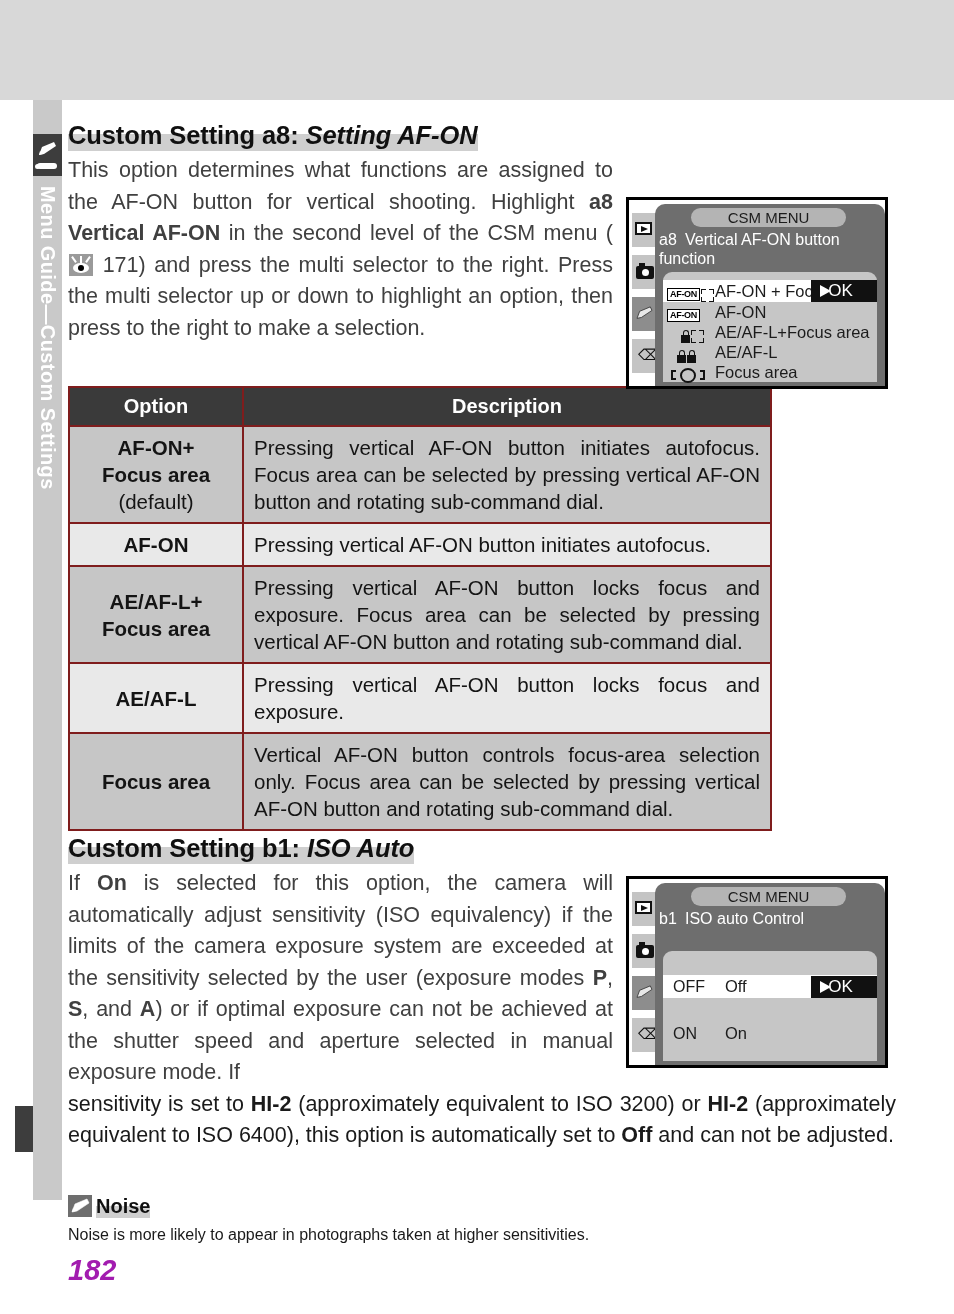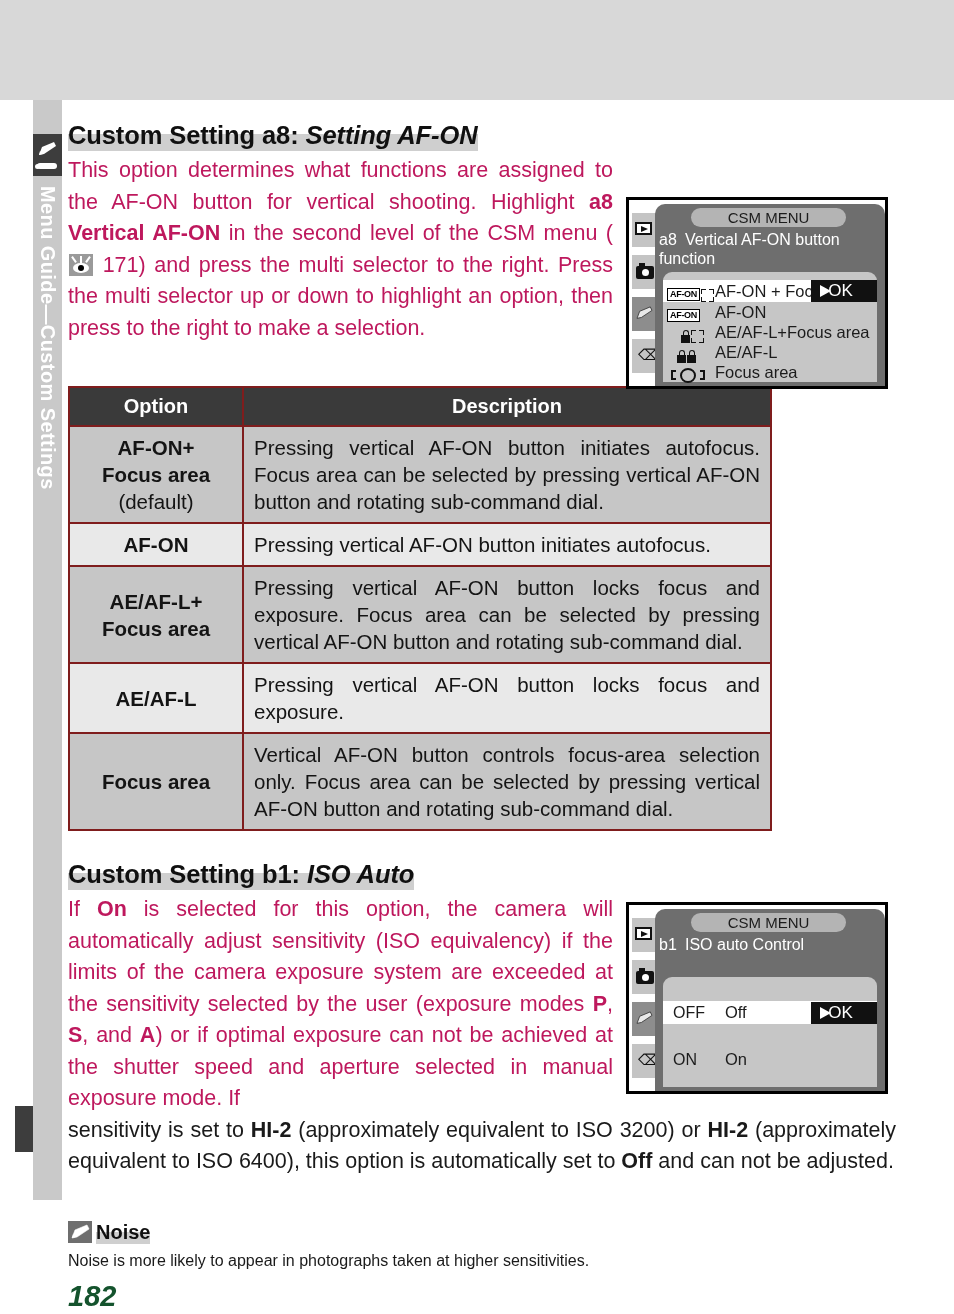--- a/index.html
+++ b/index.html
@@ -63,21 +63,21 @@
   .sec-heading .hl {
     position: absolute; left: 0; right: 0; bottom: 1px; height: 17px;
     background: #cfcfcf; z-index: 0;
   }
   .sec-heading span.txt { position: relative; z-index: 1; }
   .sec-heading i { font-style: italic; }
 
   
   .body-col {
     width: 545px;
-    font-size: 21.5px; line-height: 31.5px; color: #be185d;
+    font-size: 21.5px; line-height: 31.5px; color: #404040;
     text-align: justify; text-justify: inter-word;
     hyphens: none;
   }
   .body-full {
     width: 828px;
     font-size: 21.5px; line-height: 31.5px; color: #1a1a1a;
     text-align: justify;
   }
   .body-full > p, .body-col > p { text-align: justify; }
   .body-col b, .body-full b { font-weight: bold; }
@@ -252,21 +252,21 @@
   }
   .note-head span.txt { position: relative; z-index: 1; }
   .note-icon {
     display: inline-block; width: 24px; height: 22px; background: #6e6e6e;
     position: relative; vertical-align: -4px; margin-right: 4px;
   }
   .note-body {
     font-size: 16px; line-height: 27px; color: #1a1a1a; margin-top: 2px;
   }
   .page-num {
-    font-size: 29px; font-weight: bold; font-style: italic; color: #14532d;
+    font-size: 29px; font-weight: bold; font-style: italic; color: #a21caf;
     margin-top: 6px;
   }
 </style>
 </head>
 <body>
 
 <div id="page">
 
   <div class="top-band"></div>
 
@@ -396,21 +396,21 @@
         <tr class="row-dark">
           <td class="opt-cell">
             <span style="white-space:pre-line;">Focus area</span>
           </td>
           <td class="desc-cell">Vertical AF-ON button controls focus-area selection only.  Focus area can be selected by pressing vertical AF-ON button and rotating sub-command dial.</td>
         </tr>
       </tbody>
     </table>
 
     
-    <div class="sec-heading" style="margin-top:26px;margin-bottom:3px;">
+    <div class="sec-heading" style="margin-bottom:3px;">
       <div class="hl"></div>
       <span class="txt">Custom Setting b1: </span><span class="txt"><i>ISO Auto</i></span>
     </div>
 
     
     <div style="position:relative;">
       <div class="body-col">
         <p><span>If </span><b>On</b><span> is selected for this option, the camera will automatically adjust sensitivity (ISO equivalency) if the limits of the camera exposure system are exceeded at the sensitivity selected by the user (exposure modes </span><b>P</b><span>, </span><b>S</b><span>, and </span><b>A</b><span>) or if optimal exposure can not be achieved at the shutter speed and aperture selected in manual exposure mode.  If </span></p>
       </div>
 

